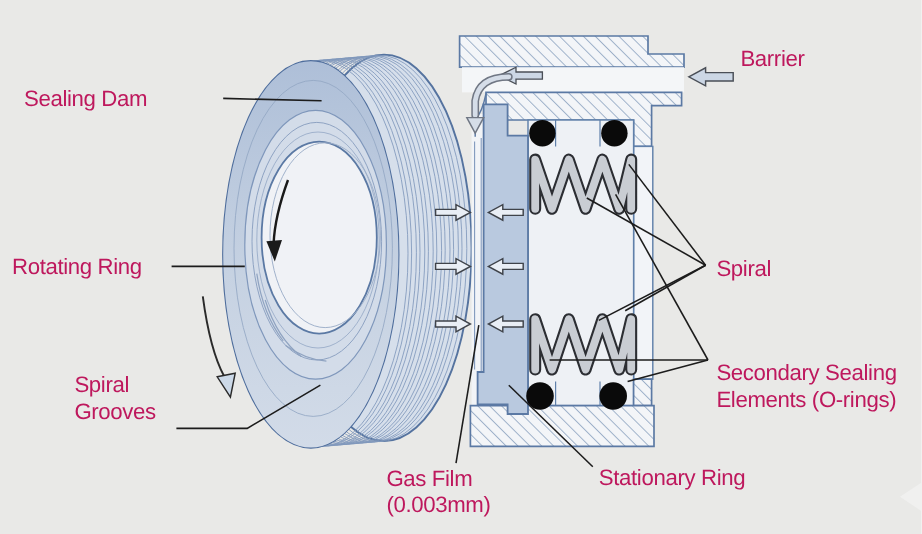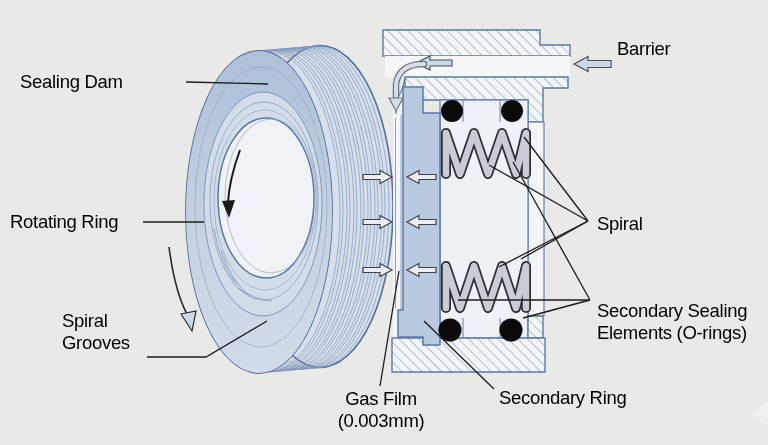--- a/index.html
+++ b/index.html
@@ -6,28 +6,28 @@
   #stage{
     position:relative;
     width:768px;height:445px;
     background:#e9e9e7;
     overflow:hidden;
     font-family:"Liberation Sans", sans-serif;
   }
   #diagram-svg{position:absolute;left:0;top:0;}
   .label{
     position:absolute;
-    color:#000000;
+    color:#be185d;
     font-size:18.5px;
     line-height:22px;
     letter-spacing:-0.3px;
     white-space:nowrap;
   }
   .label.right{text-align:left;}
-  .label.center{text-align:center;}
+  .label.center{text-align:left;}
 </style>
 </head>
 <body>
 
 <div id="stage">
 
 <svg id="diagram-svg" width="768" height="445" viewBox="0 0 768 445">
   <defs>
     <pattern id="hatch" patternUnits="userSpaceOnUse" width="7" height="7" patternTransform="rotate(-45)">
       <rect width="7" height="7" fill="#f3f5f8"></rect>
@@ -192,21 +192,21 @@
   <div>Spiral</div>
   <div>Grooves</div>
 </div>
 
 <div class="label center" style="left:322px;top:388px;width:118px">
   <div>Gas Film</div>
   <div>(0.003mm)</div>
 </div>
 
 <div class="label" style="left:499px;top:387px">
-  <span>Secondary Ring</span>
+  <span>Stationary Ring</span>
 </div>
 
 <div class="label" style="left:617px;top:38px">
   <div>Barrier</div>
 </div>
 
 <div class="label" style="left:597px;top:213px">
   <span>Spiral</span>
 </div>
 

